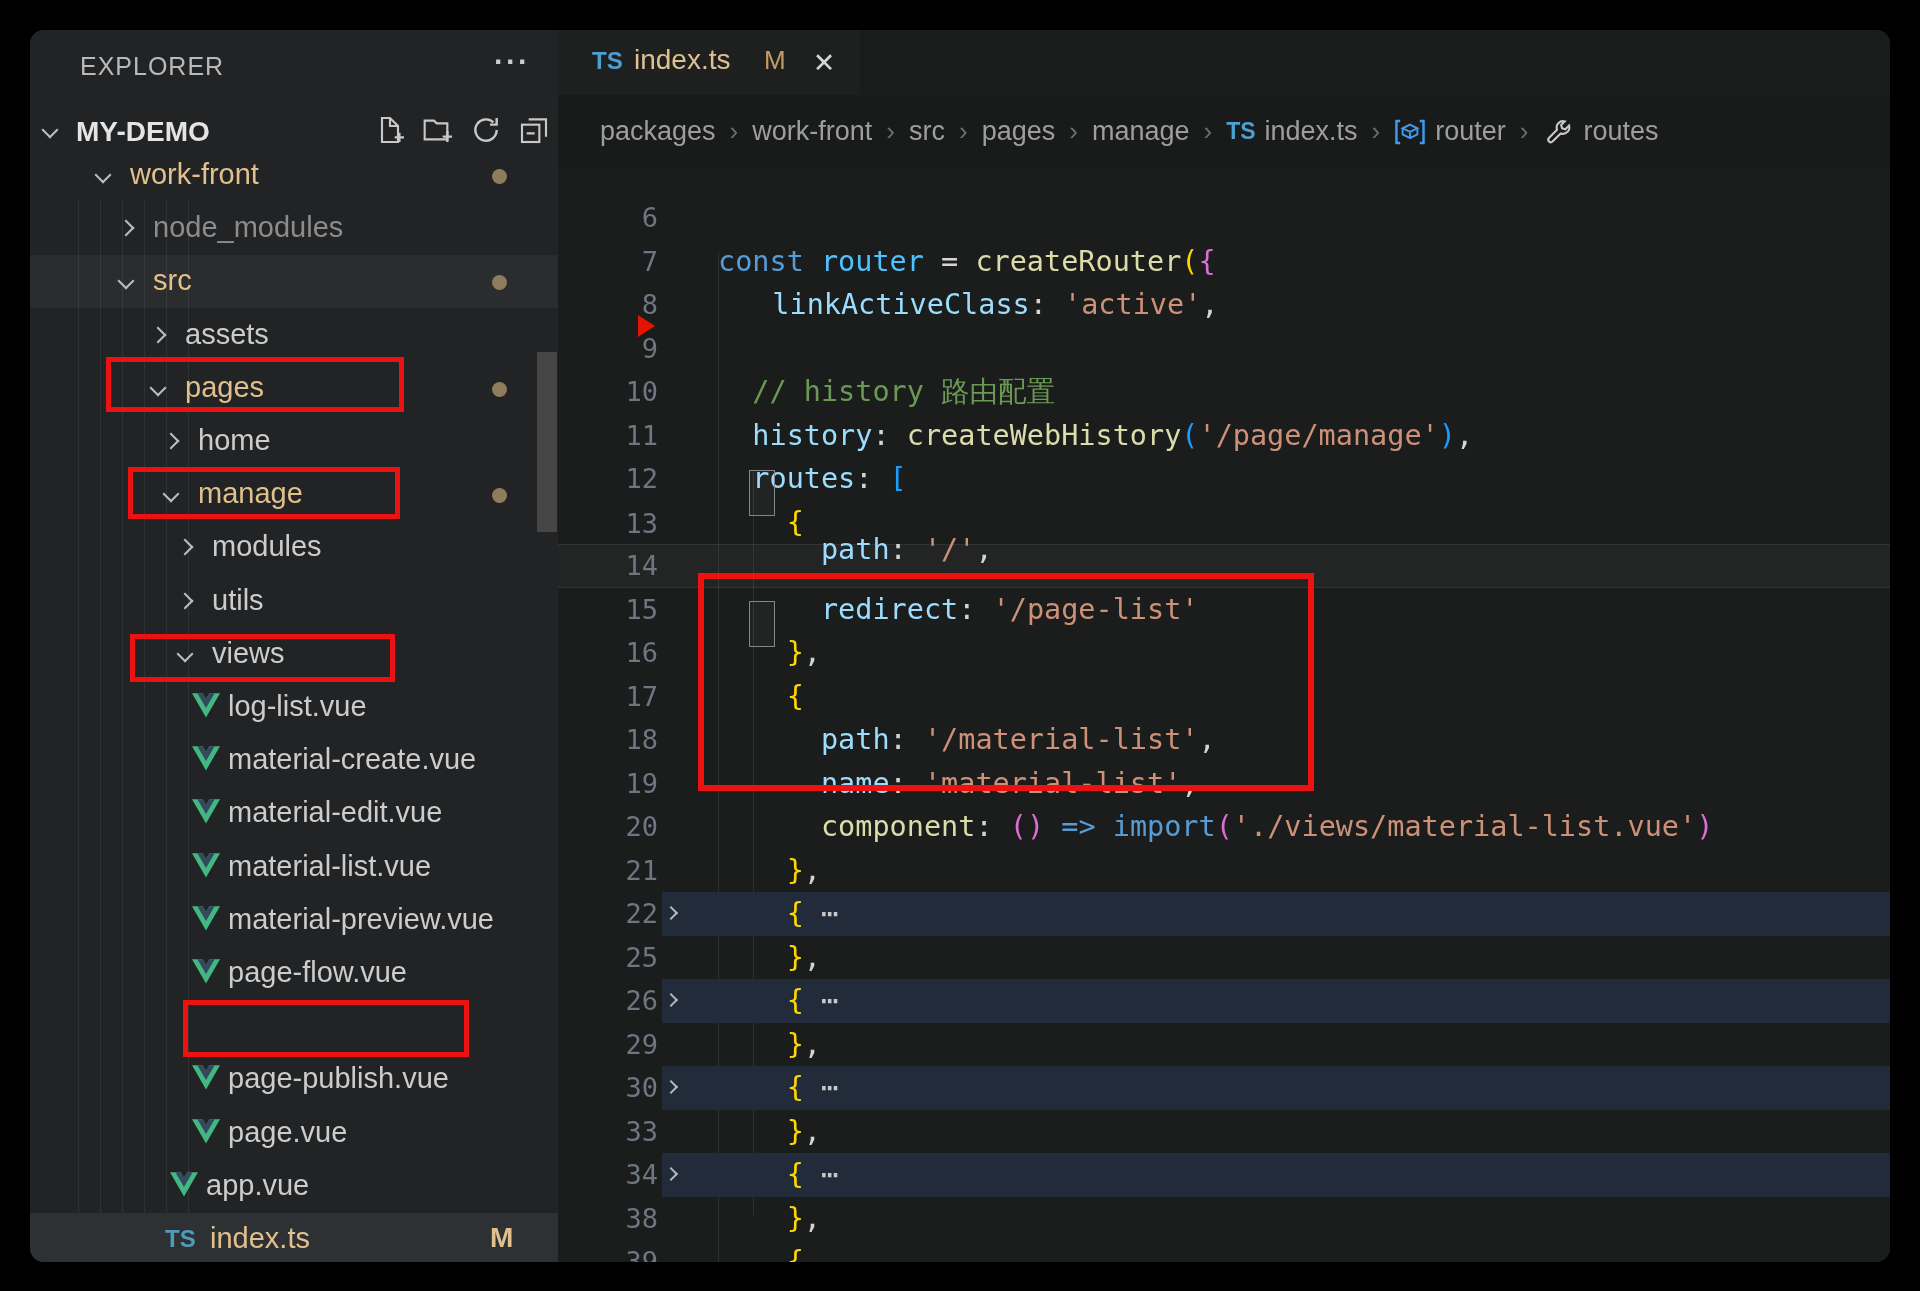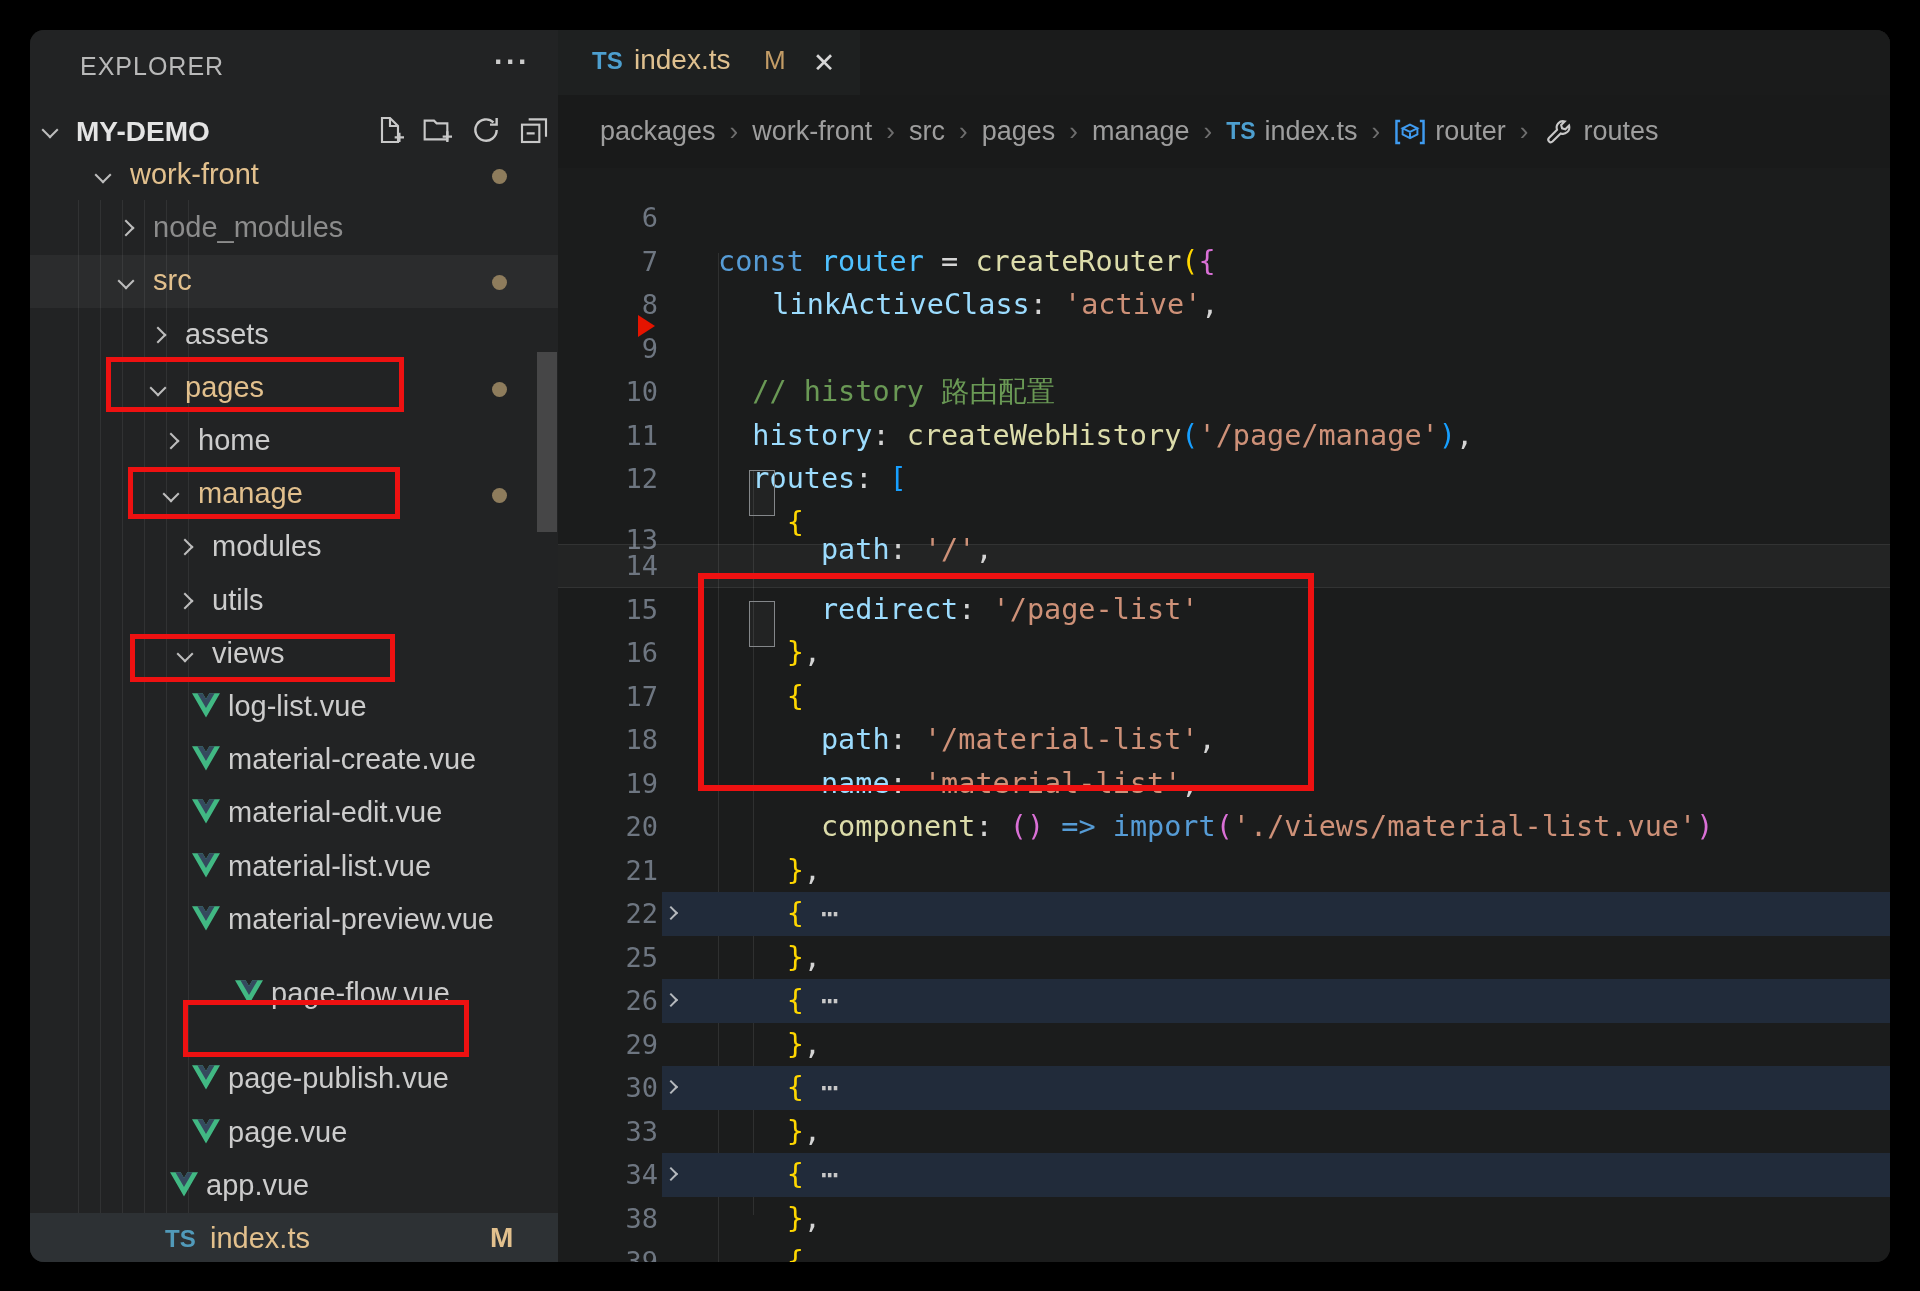--- a/index.html
+++ b/index.html
@@ -195,21 +195,21 @@
           </svg>
           <span class="lbl" style="left: 198px; color: rgb(204, 204, 204);">material-list.vue</span>
         </div>
         <div class="trow" style="top: 863.8px;">
           <svg viewBox="0 0 24 22" class="vueicon" style="left: 162px;">
             <path d="M14.9 0 12 5 9.1 0H0l12 20.8L24 0z" fill="#41B883"></path>
             <path d="M14.9 0 12 5 9.1 0H4.6L12 12.8 19.4 0z" fill="#35495E"></path>
           </svg>
           <span class="lbl" style="left: 198px; color: rgb(204, 204, 204);">material-preview.vue</span>
         </div>
-        <div class="trow" style="top: 938px; margin-left: 43px;">
+        <div class="trow" style="top: 917px;">
           <svg viewBox="0 0 24 22" class="vueicon" style="left: 162px;">
             <path d="M14.9 0 12 5 9.1 0H0l12 20.8L24 0z" fill="#41B883"></path>
             <path d="M14.9 0 12 5 9.1 0H4.6L12 12.8 19.4 0z" fill="#35495E"></path>
           </svg>
           <span class="lbl" style="left: 198px; color: rgb(204, 204, 204);">page-flow.vue</span>
         </div>
         <div class="trow" style="top: 1023.4px;">
           <svg viewBox="0 0 24 22" class="vueicon" style="left: 162px;">
             <path d="M14.9 0 12 5 9.1 0H0l12 20.8L24 0z" fill="#41B883"></path>
             <path d="M14.9 0 12 5 9.1 0H4.6L12 12.8 19.4 0z" fill="#35495E"></path>
@@ -312,21 +312,21 @@
           <div class="lnum" style="top: 115px;">8</div>
           <div class="ctext" style="top: 115px; padding-left: 20px;"><span class="c-pun">  </span><span class="c-prop">linkActiveClass</span><span class="c-pun">: </span><span class="c-str">'active'</span><span class="c-pun">,</span></div>
           <div class="lnum" style="top: 158.5px;">9</div>
           <div class="ctext" style="top: 158.5px;"></div>
           <div class="lnum" style="top: 202px;">10</div>
           <div class="ctext" style="top: 202px;"><span class="c-cmt">  // history 路由配置</span></div>
           <div class="lnum" style="top: 245.5px;">11</div>
           <div class="ctext" style="top: 245.5px;"><span class="c-pun">  </span><span class="c-prop">history</span><span class="c-pun">: </span><span class="c-fn">createWebHistory</span><span class="c-b3">(</span><span class="c-str">'/page/manage'</span><span class="c-b3">)</span><span class="c-pun">,</span></div>
           <div class="lnum" style="top: 289px;">12</div>
           <div class="ctext" style="top: 289px;"><span class="c-pun">  </span><span class="c-prop">routes</span><span class="c-pun">: </span><span class="c-b3">[</span></div>
-          <div class="lnum" style="top: 350px; padding-left: 36px;">13</div>
+          <div class="lnum" style="top: 334px; padding-left: 36px;">13</div>
           <div class="ctext" style="top: 332.5px;"><span class="c-pun">    </span><span class="c-b1">{</span></div>
           <div class="cur-line" style="top: 376px;"></div>
           <div class="lnum" style="top: 376px;">14</div>
           <div class="ctext" style="top: 360px;"><span class="c-pun">      </span><span class="c-prop">path</span><span class="c-pun">: </span><span class="c-str">'/'</span><span class="c-pun">,</span></div>
           <div class="lnum" style="top: 419.5px;">15</div>
           <div class="ctext" style="top: 419.5px;"><span class="c-pun">      </span><span class="c-prop">redirect</span><span class="c-pun">: </span><span class="c-str">'/page-list'</span></div>
           <div class="lnum" style="top: 463px;">16</div>
           <div class="ctext" style="top: 463px;"><span class="c-pun">    </span><span class="c-b1">}</span><span class="c-pun">,</span></div>
           <div class="lnum" style="top: 506.5px;">17</div>
           <div class="ctext" style="top: 506.5px;"><span class="c-pun">    </span><span class="c-b1">{</span></div>

